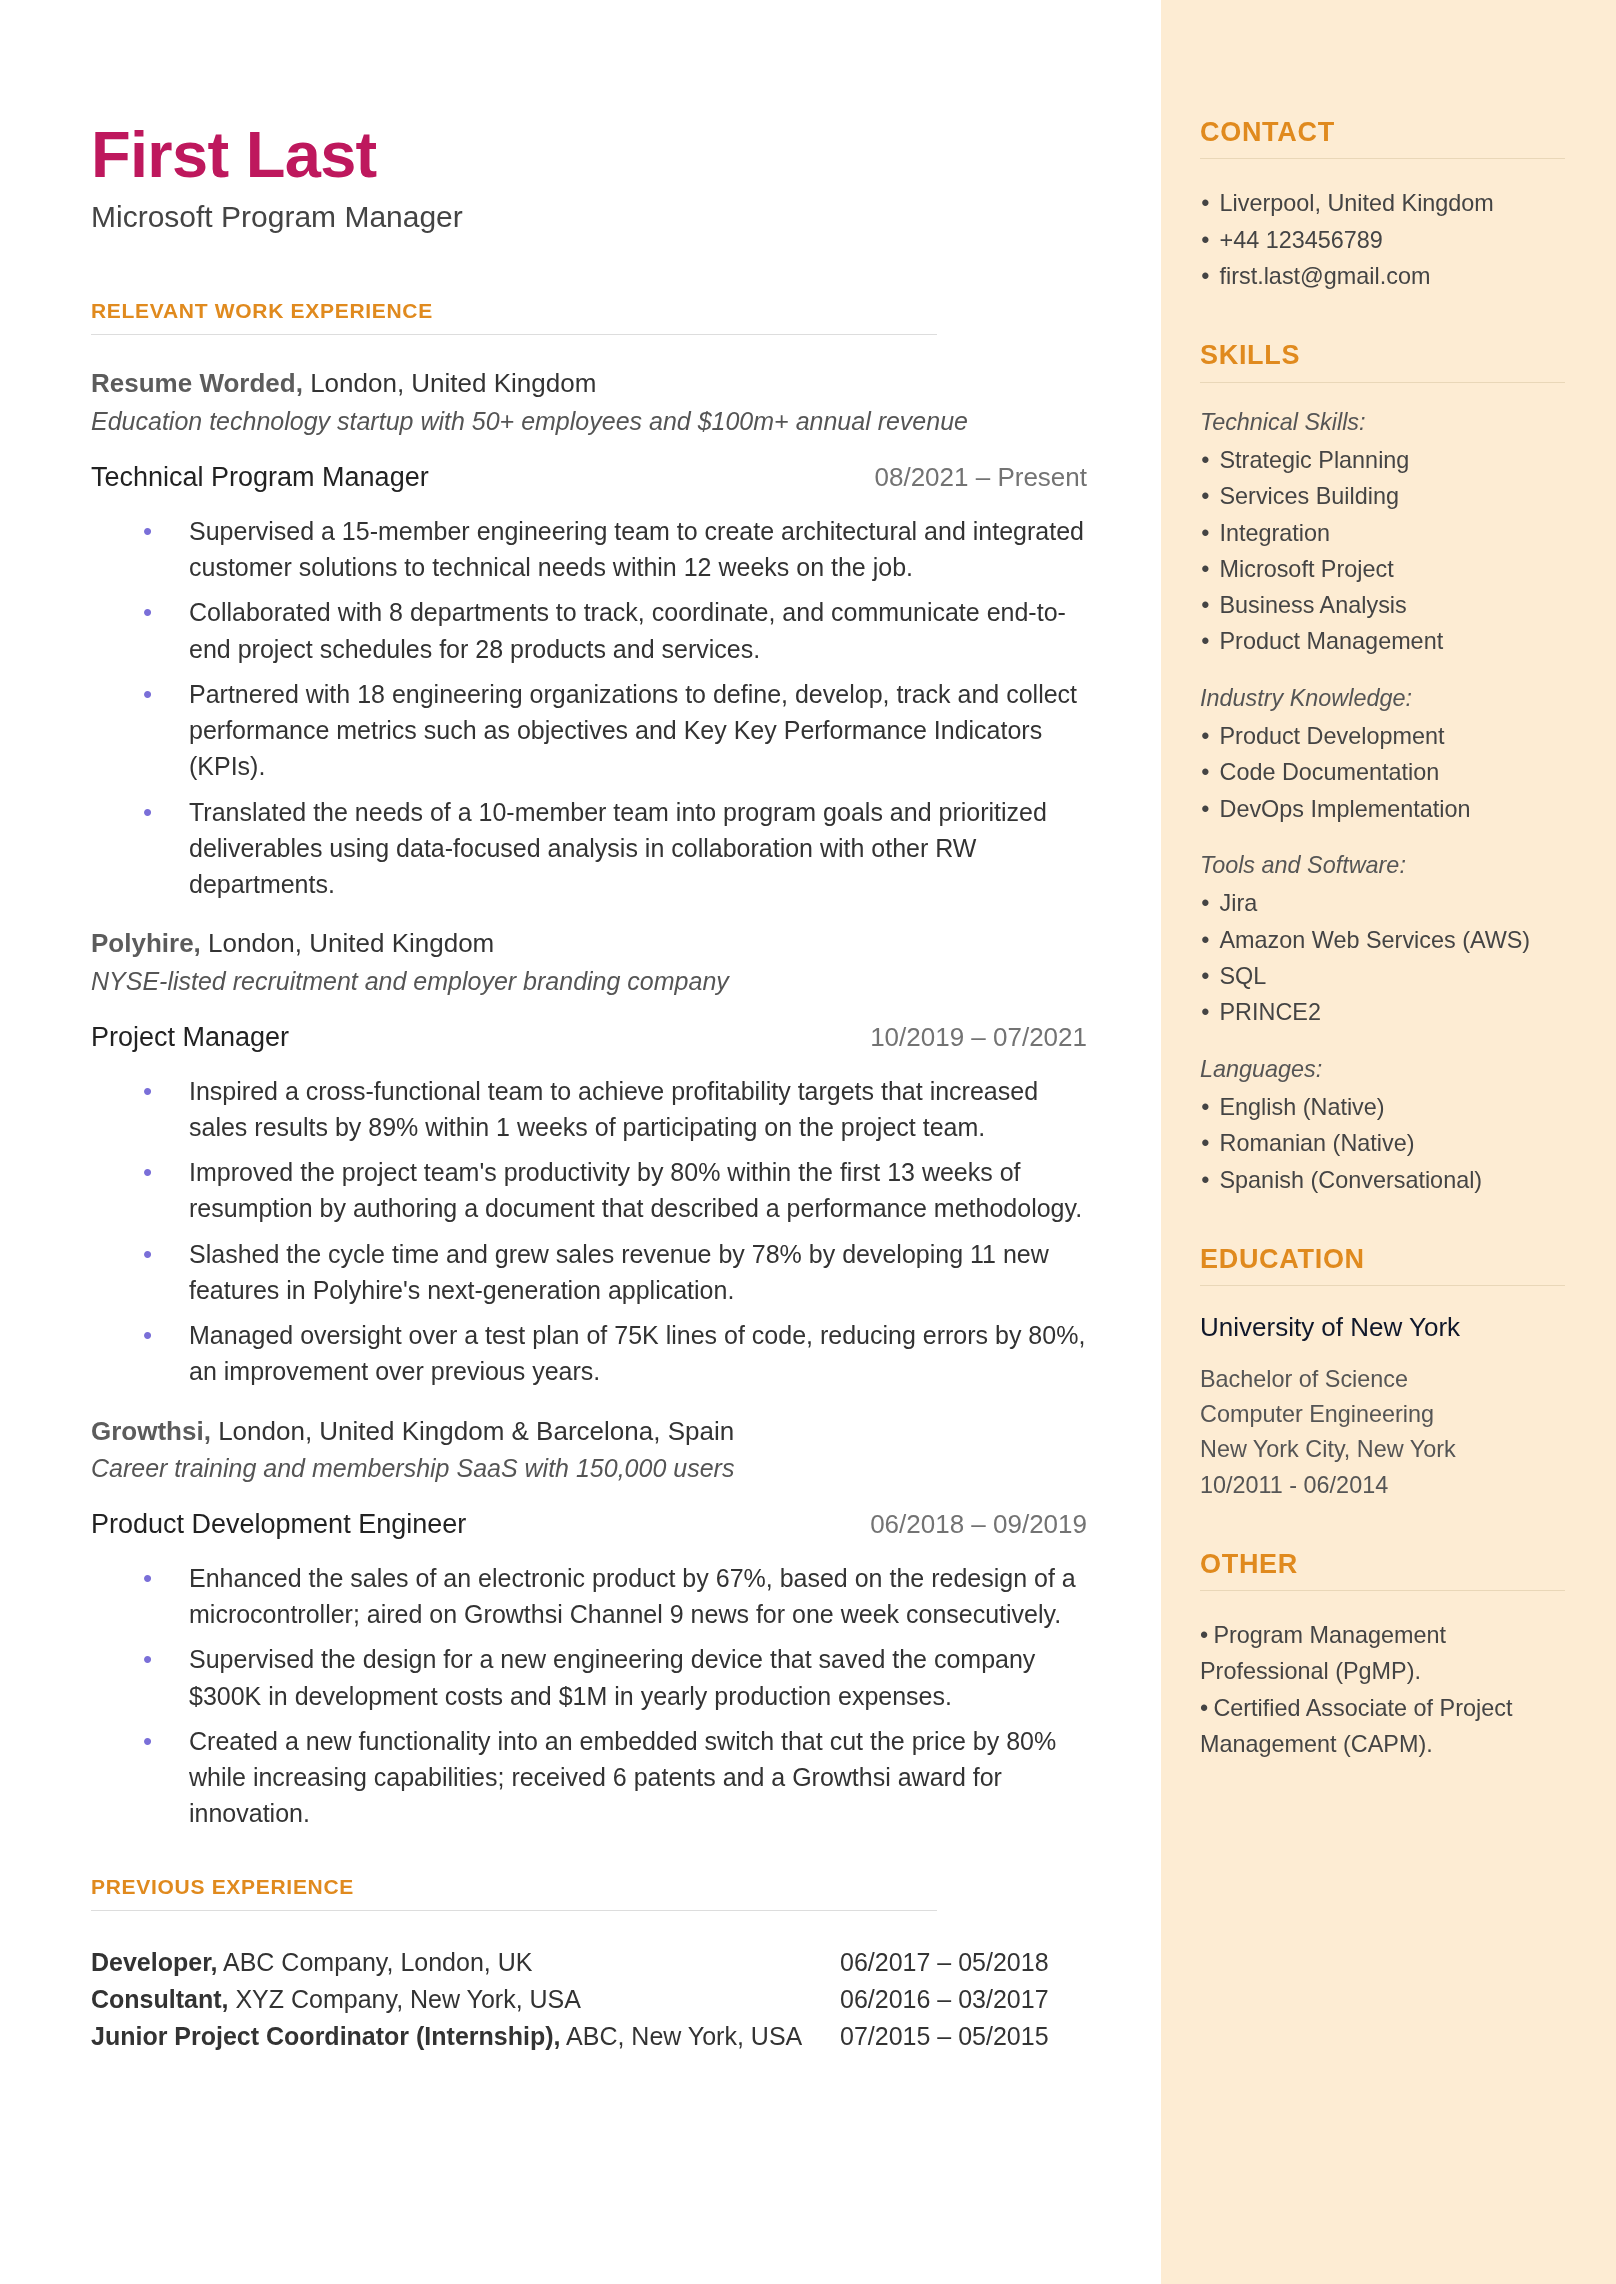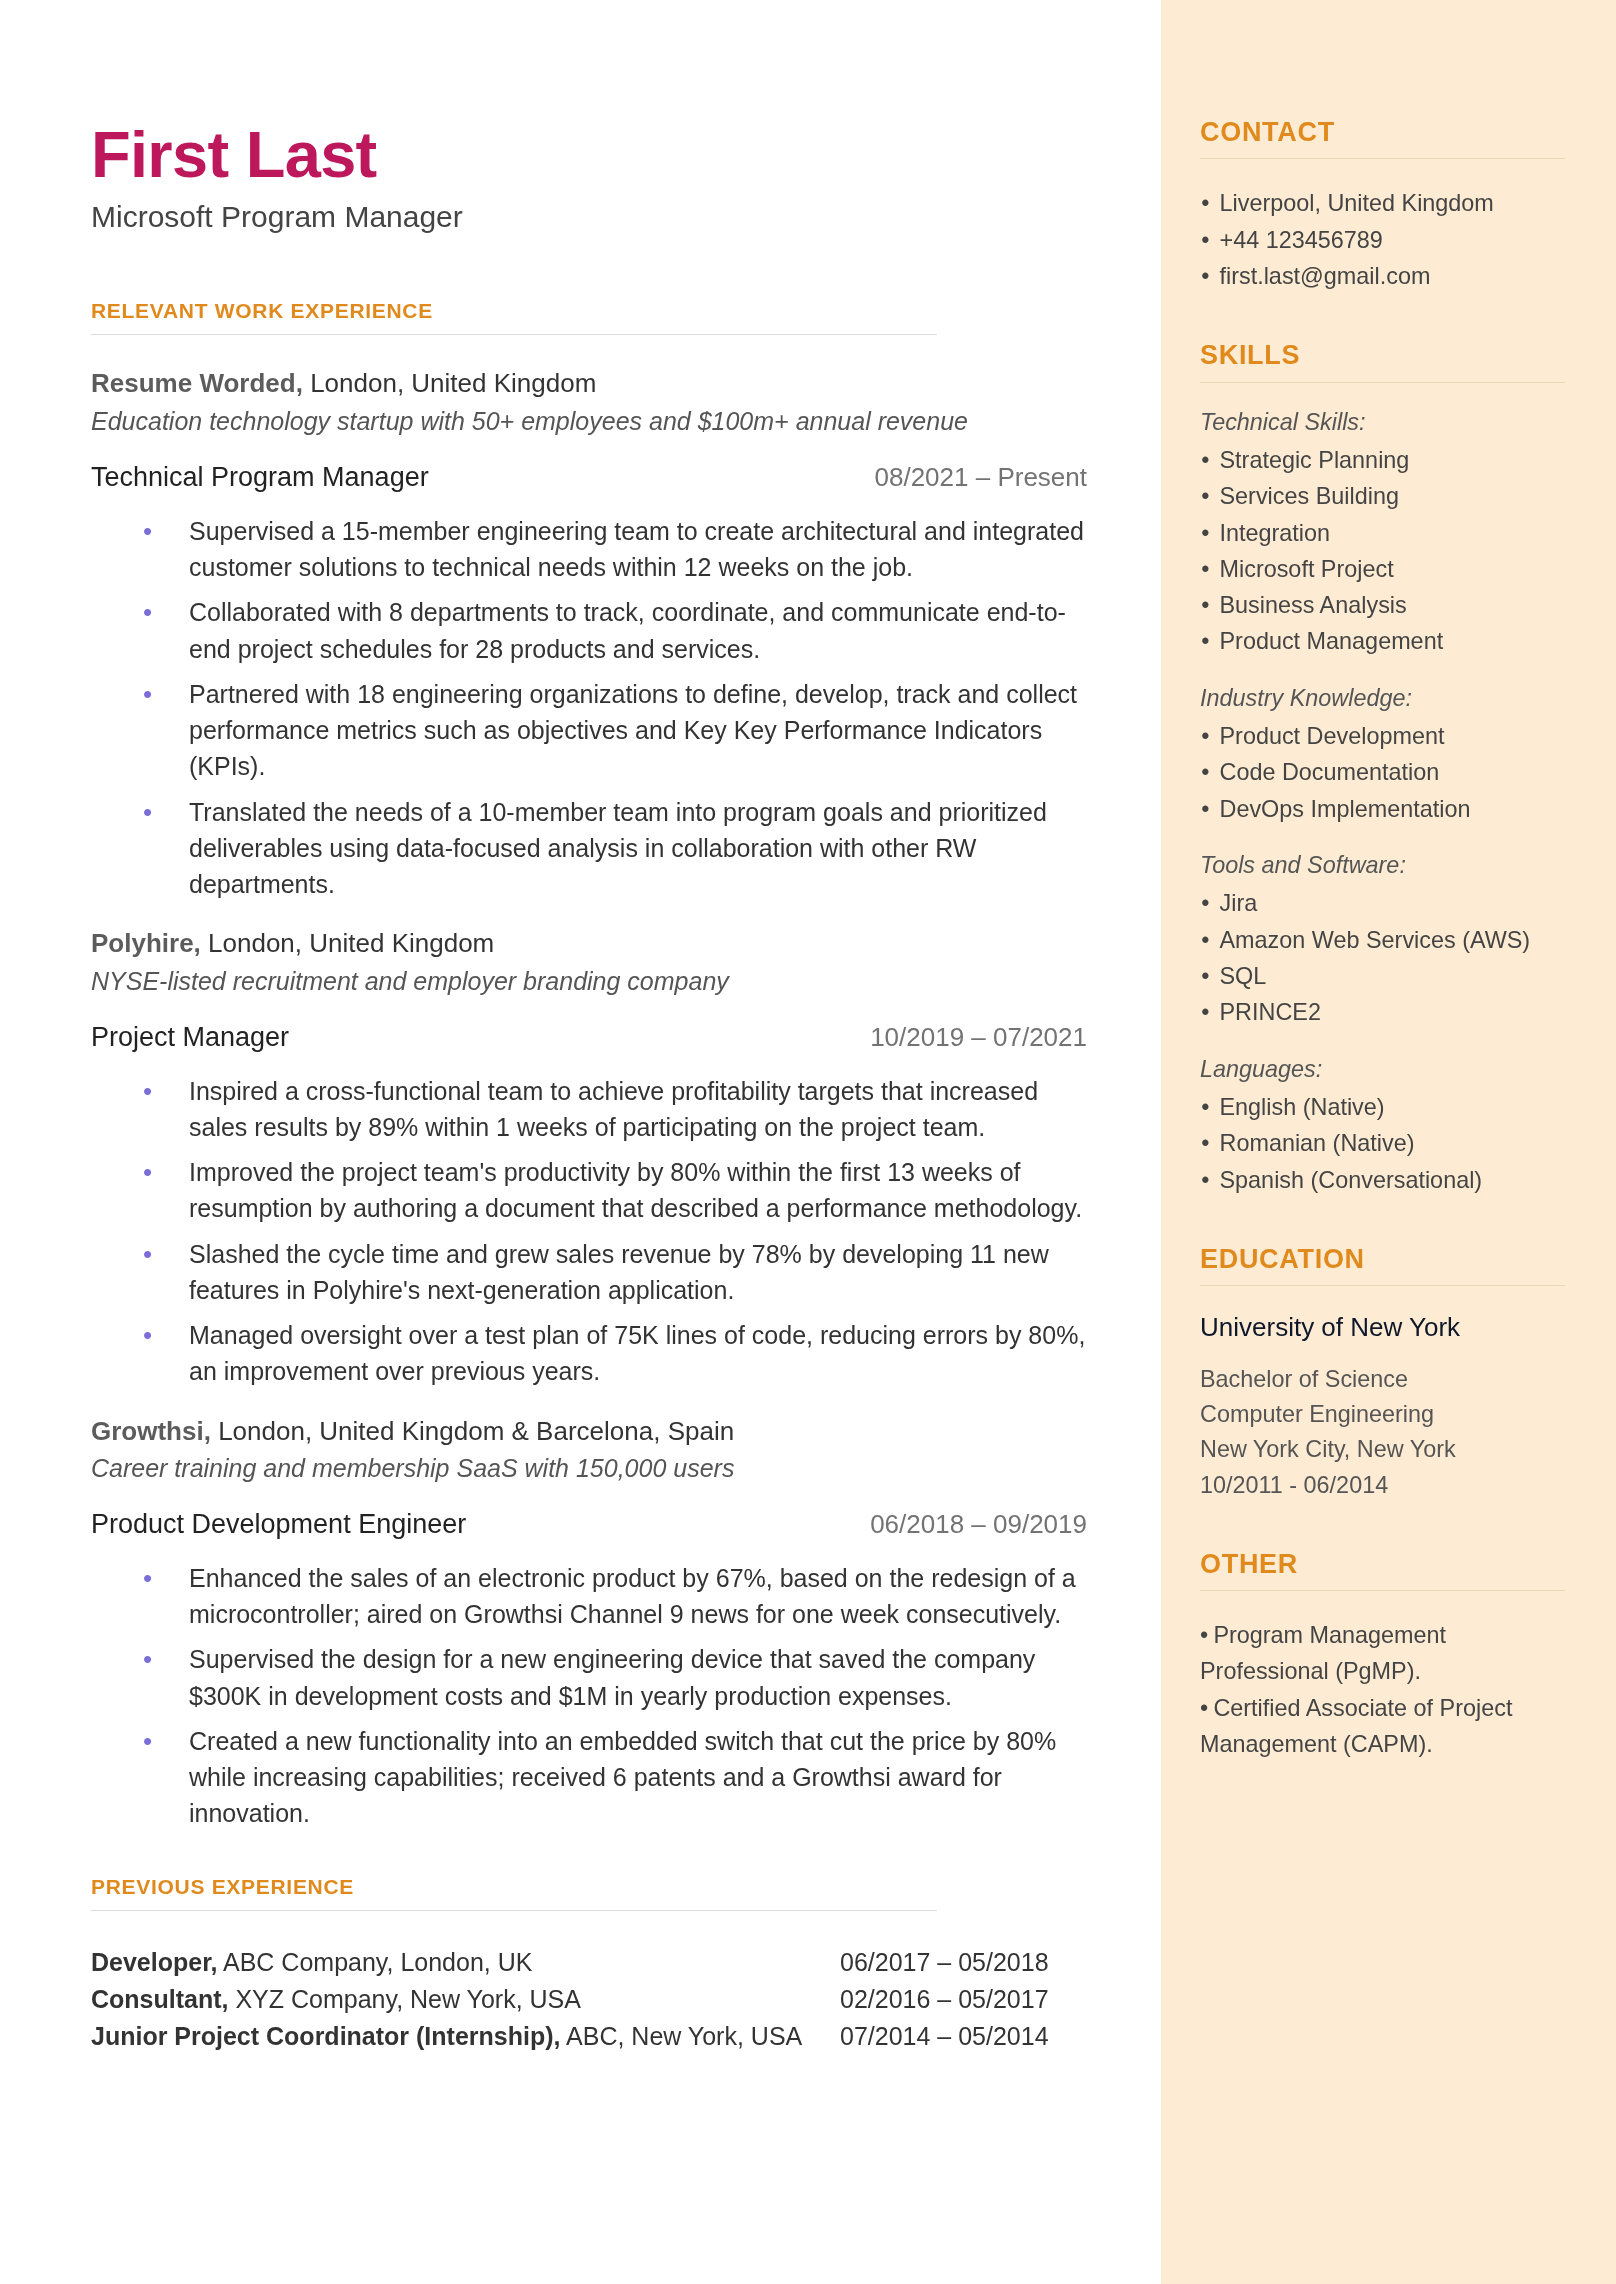--- a/index.html
+++ b/index.html
@@ -234,25 +234,25 @@
     <div class="section-heading">PREVIOUS EXPERIENCE</div>
     <hr class="divider">
 
     <div class="prev-table" id="prev-container">
         <div class="prev-row">
           <div class="left"><span class="ptitle">Developer,</span><span> ABC Company, London, UK</span></div>
           <div class="right">06/2017 – 05/2018</div>
         </div>
         <div class="prev-row">
           <div class="left"><span class="ptitle">Consultant,</span><span> XYZ Company, New York, USA</span></div>
-          <div class="right">02/2016 – 05/2017</div>
+          <div class="right">06/2016 – 03/2017</div>
         </div>
         <div class="prev-row">
           <div class="left"><span class="ptitle">Junior Project Coordinator (Internship),</span><span> ABC, New York, USA</span></div>
-          <div class="right">07/2014 – 05/2014</div>
+          <div class="right">07/2015 – 05/2015</div>
         </div>
       </div>
   </div>
 
   <div class="sidebar">
     <div class="side-heading">CONTACT</div>
     <hr class="side-divider">
     <ul class="side-list" id="contact-list">
         <li>Liverpool, United Kingdom</li>
         <li>+44 123456789</li>

